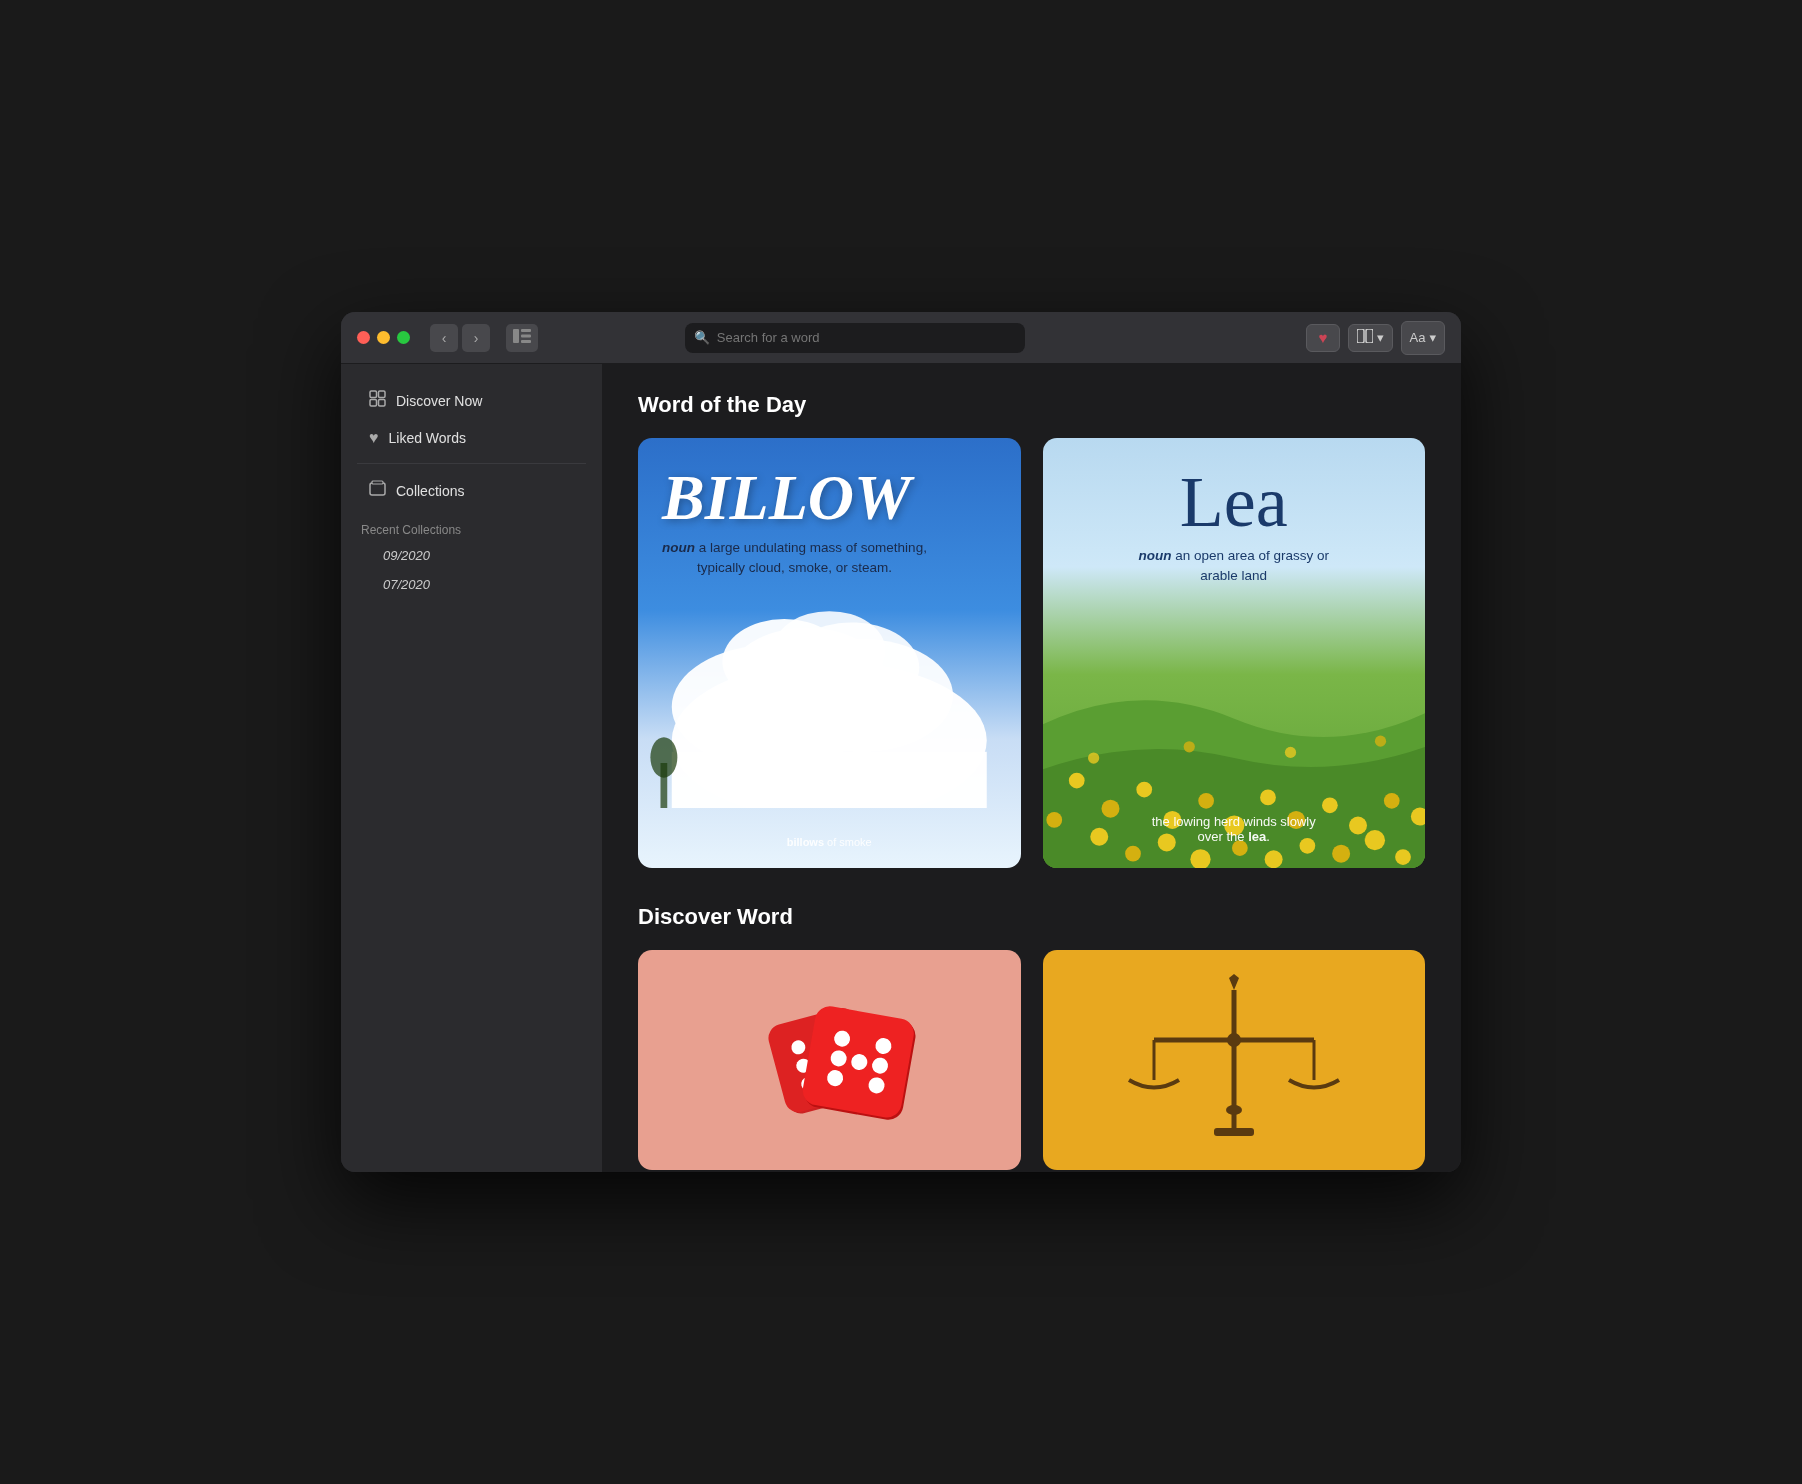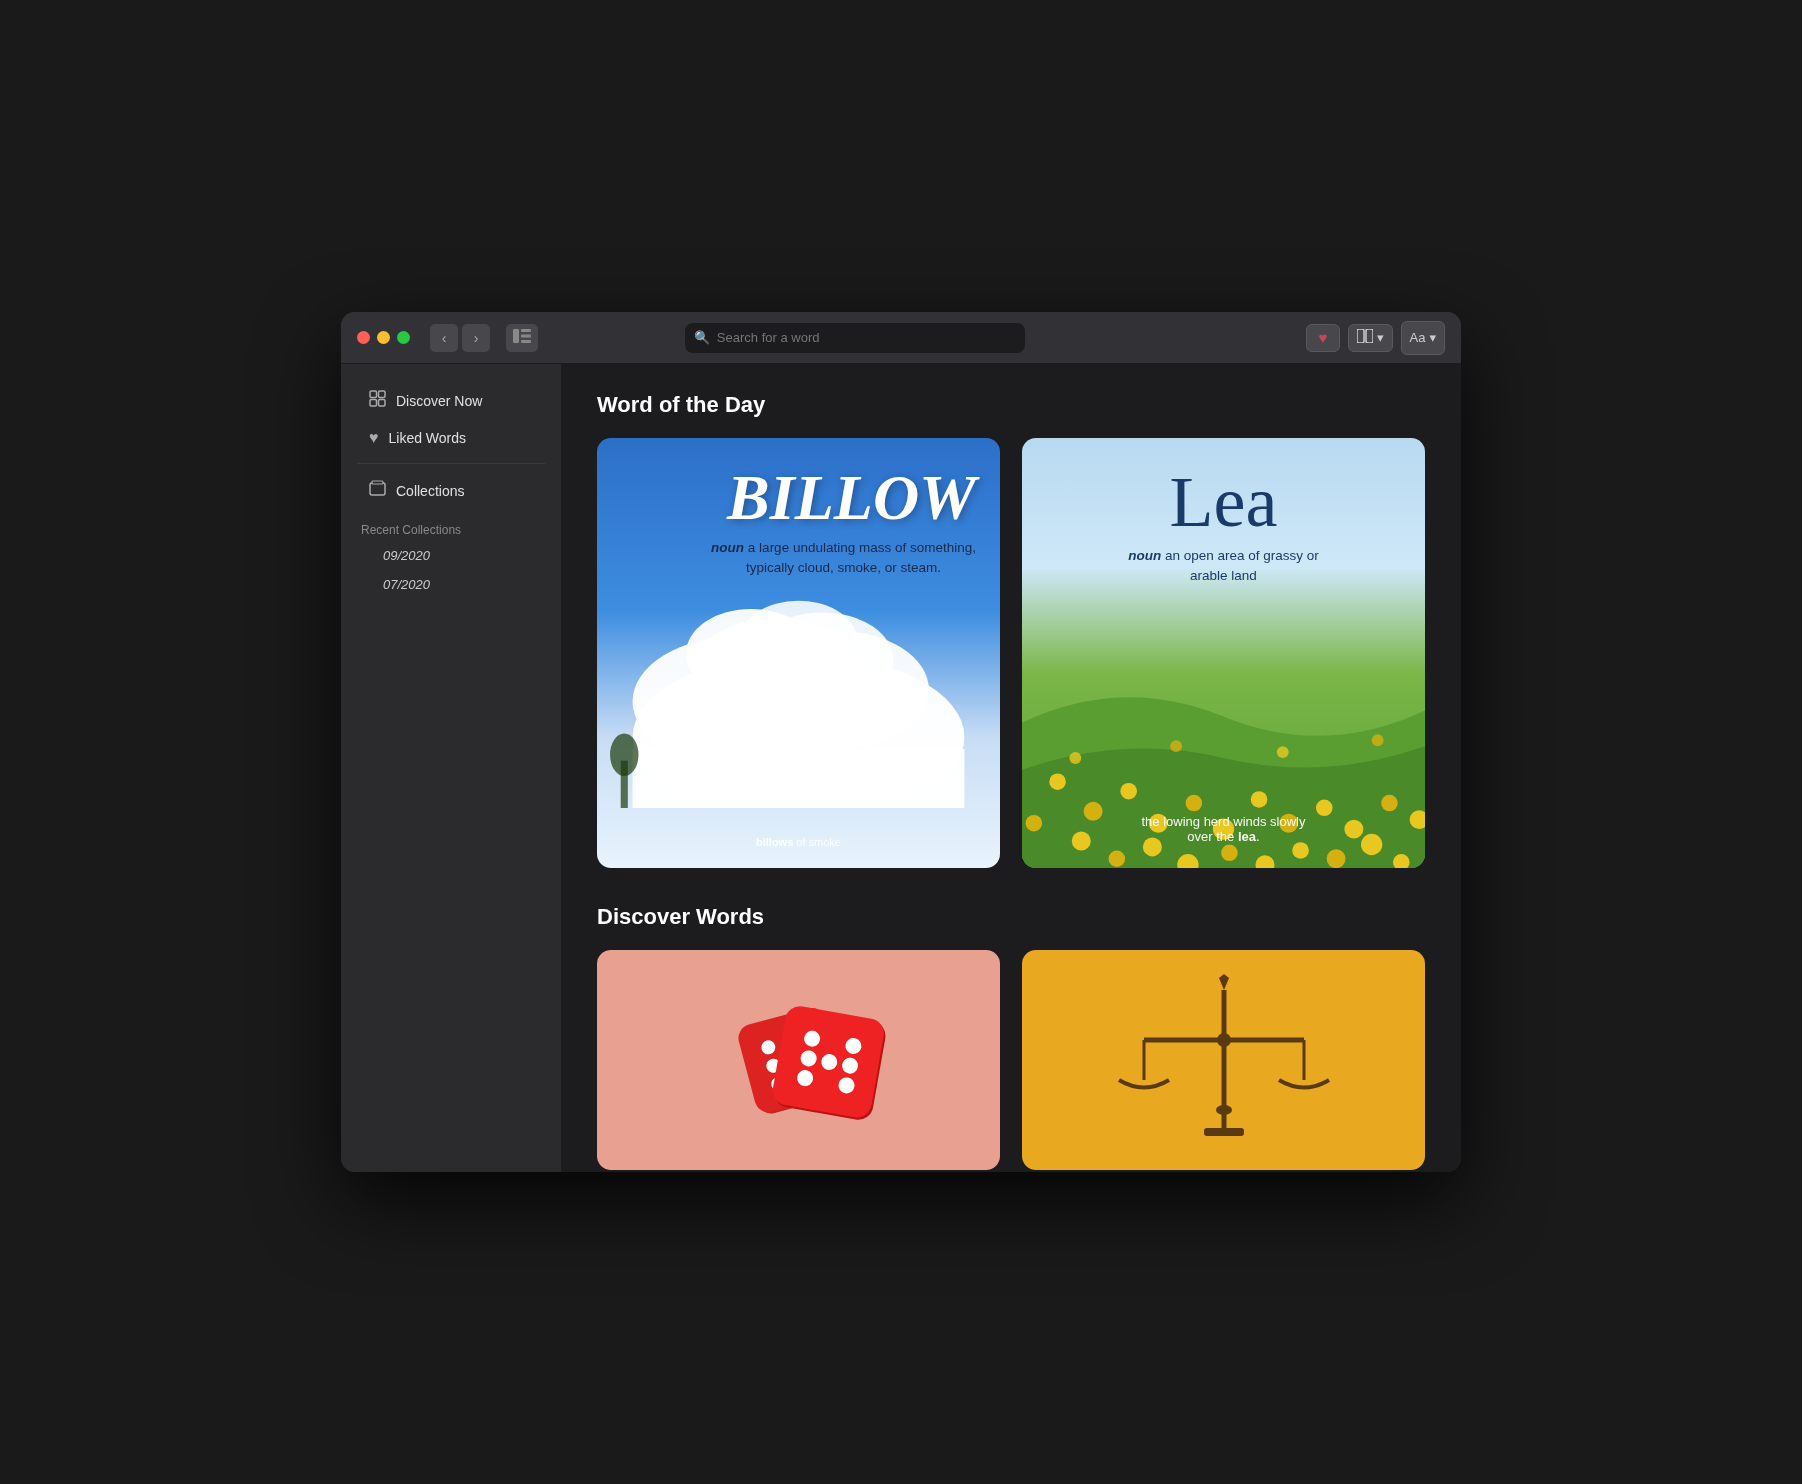--- a/index.html
+++ b/index.html
@@ -167,21 +167,21 @@
 
     
     .main-area {
       display: flex;
       flex: 1;
       overflow: hidden;
     }
 
     
     .sidebar {
-      width: 220px;
+      width: 261px;
       background: #2b2b2e;
       padding: 16px 0;
       flex-shrink: 0;
       overflow-y: auto;
     }
 
     .sidebar-item {
       display: flex;
       align-items: center;
       gap: 10px;
@@ -242,21 +242,21 @@
       height: 430px;
       position: relative;
       cursor: pointer;
     }
 
     
     .card-billow {
       background: linear-gradient(180deg, #2c6fc9 0%, #3d8de0 40%, #c8ddf5 70%, #e8f4fd 100%);
       display: flex;
       flex-direction: column;
-      align-items: flex-end;
+      align-items: flex-start;
       padding: 28px 24px 0;
     }
 
     .card-billow-word {
       font-size: 64px;
       font-weight: 900;
       font-style: italic;
       color: #ffffff;
       text-shadow: 2px 2px 8px rgba(0,0,0,0.3);
       font-family: Georgia, serif;
@@ -602,21 +602,21 @@
             </svg>
           </div>
 
           <div class="card-lea-example">
             the lowing herd winds slowly<br>over the <em>lea</em>.
           </div>
         </div>
 
       </div>
 
-      <div class="section-title">Discover Words</div>
+      <div class="section-title">Discover Word</div>
 
       <div class="discover-cards-row">
 
         <div class="discover-card card-dice">
           <div class="dice-container">
             <svg class="dice-svg" viewBox="0 0 180 160" xmlns="http://www.w3.org/2000/svg">
 
               <g transform="translate(20, 5) rotate(-15, 70, 80)">
                 <rect x="20" y="30" width="90" height="90" rx="14" fill="#cc2222"></rect>
                 <rect x="18" y="28" width="90" height="90" rx="14" fill="#dd2222"></rect>

